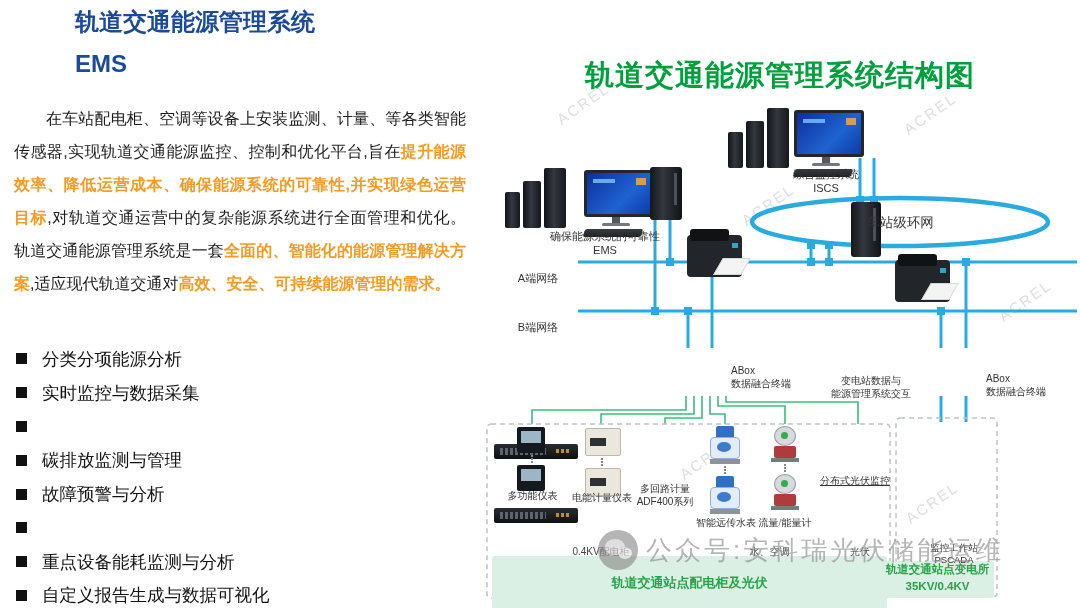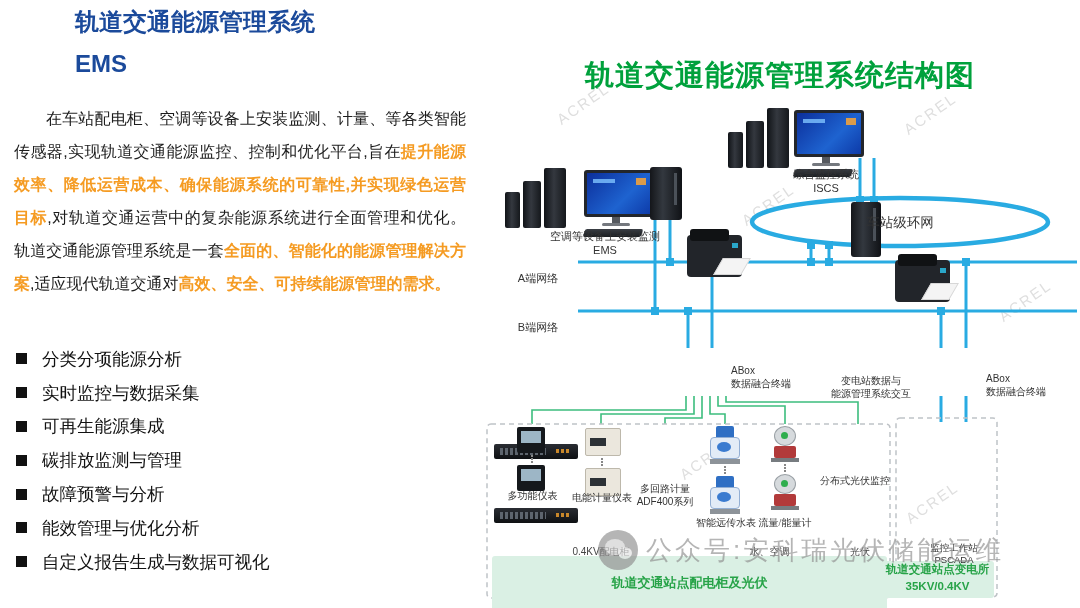--- a/index.html
+++ b/index.html
@@ -107,33 +107,35 @@
     <li>
         <span class="sq"></span>
         <span>分类分项能源分析</span>
       </li>
     <li>
         <span class="sq"></span>
         <span>实时监控与数据采集</span>
       </li>
     <li>
         <span class="sq"></span>
-        <span>可再生能源集成</span>
       </li>
     <li>
         <span class="sq"></span>
         <span>碳排放监测与管理</span>
       </li>
     <li>
         <span class="sq"></span>
         <span>故障预警与分析</span>
       </li>
     <li>
         <span class="sq"></span>
-        <span>能效管理与优化分析</span>
+      </li>
+    <li>
+        <span class="sq"></span>
+        <span>重点设备能耗监测与分析</span>
       </li>
     <li>
         <span class="sq"></span>
         <span>自定义报告生成与数据可视化</span>
       </li>
   </ul>
 
   <div class="abs" id="diag-title">轨道交通能源管理系统结构图</div>
 
   <svg class="abs" id="wires" width="600" height="608" viewBox="0 0 600 608">
@@ -198,21 +200,21 @@
   </div>
   <div class="abs dev tower" style="left:650px;top:167px;width:32px;height:53px;">
       <i></i>
     </div>
   <div class="abs dev printer" style="left:687px;top:182px;width:55px;height:42px;">
       <div class="p-top"></div>
       <div class="p-led"></div>
       <div class="p-paper"></div>
     </div>
   <div class="abs lbl" style="left:540px;top:229px;width:130px;font-size:11px;">
-    <div>空调等设备上安装监测</div>
+    <div>确保能源系统的可靠性</div>
     <div>EMS</div>
   </div>
 
   <div class="abs dev srv" style="left:728px;top:108px;">
       <i class="b1"></i>
       <i class="b2"></i>
       <i class="b3"></i>
     </div>
   <div class="abs dev mon" style="left:794px;top:110px;">
     <div class="scr">
@@ -327,21 +329,21 @@
     <div class="fm">
         <div class="head">
           <i></i>
         </div>
         <div class="body"></div>
         <div class="fl"></div>
       </div>
   </div>
   <div class="abs lbl" style="left:757px;top:516px;width:56px;font-family:Liberation Serif, serif;">流量/能量计</div>
 
-  <div class="abs lbl" style="left:815px;top:474px;width:80px;">分布式光伏监控</div>
+  <div class="abs lbl" style="left:815px;top:474px;width:80px;text-decoration:underline;">分布式光伏监控</div>
 
   <div class="abs lbl" style="left:566px;top:545px;width:70px;color:#444;">0.4KV配电柜</div>
   <div class="abs lbl" style="left:742px;top:545px;width:55px;color:#444;">水、空调</div>
   <div class="abs lbl" style="left:843px;top:545px;width:34px;color:#444;">光伏</div>
 
   <div class="abs lbl" style="left:917px;top:542px;width:74px;font-size:9.5px;">
     <div>监控工作站</div>
     <div>PSCADA</div>
   </div>
 

